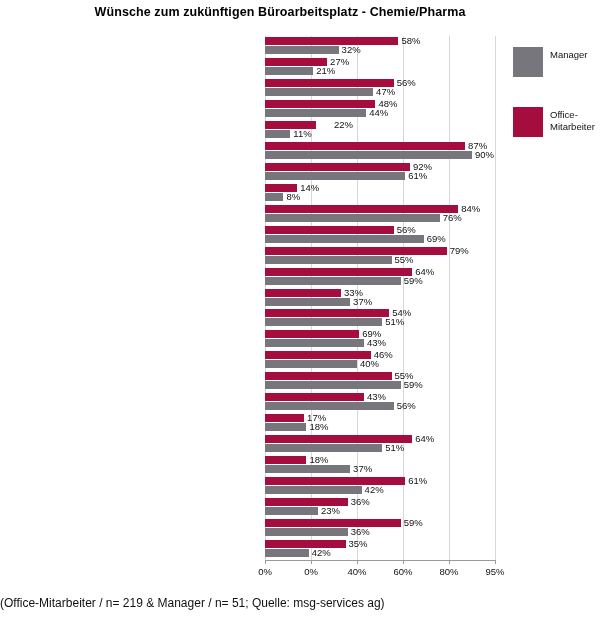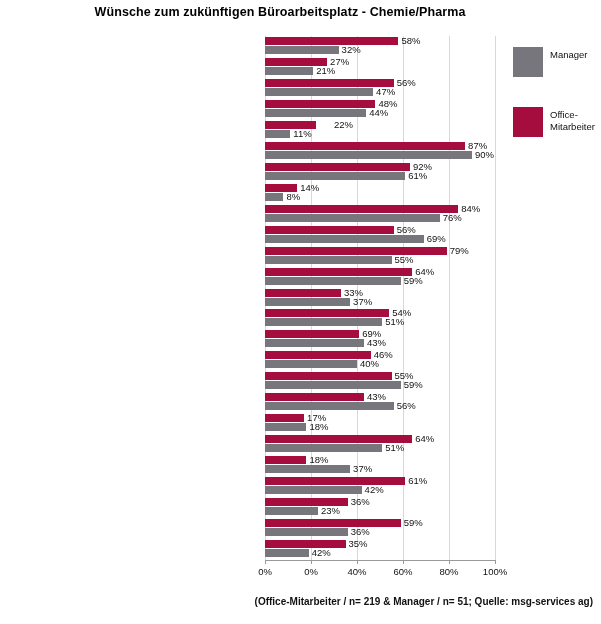--- a/index.html
+++ b/index.html
@@ -48,23 +48,22 @@
   }
   .legend-swatch.office{background:#a50d3e;}
   .legend-swatch.manager{background:#76767c;}
   .legend-text{
     position:absolute;left:37px;top:2px;width:58px;
     font-size:9.5px;color:#111;line-height:11.5px;
   }
 
   .footnote{
     position:absolute;left:0;top:596px;width:597px;
-    text-align:right;font-size:10px;color:#111;padding-right:4px;
+    font-size:12px;color:#111;padding-right:4px;
     box-sizing:border-box;
-    font-weight:bold;
   }
 </style>
 </head>
 <body>
 
 <div id="chart-root">
 
   <div class="chart-title">Wünsche zum zukünftigen Büroarbeitsplatz - Chemie/Pharma</div>
 
   <div class="plot" id="plot-area">
@@ -232,21 +231,21 @@
       <div class="tick-label" style="left: 265px;">0%</div>
       <div class="tick" style="left: 311px;"></div>
       <div class="tick-label" style="left: 311px;">0%</div>
       <div class="tick" style="left: 357px;"></div>
       <div class="tick-label" style="left: 357px;">40%</div>
       <div class="tick" style="left: 403px;"></div>
       <div class="tick-label" style="left: 403px;">60%</div>
       <div class="tick" style="left: 449px;"></div>
       <div class="tick-label" style="left: 449px;">80%</div>
       <div class="tick" style="left: 495px;"></div>
-      <div class="tick-label" style="left: 495px;">100%</div>
+      <div class="tick-label" style="left: 495px;">95%</div>
     </div>
 
   <div class="legend" id="legend">
       <div class="legend-item">
         <div class="legend-swatch manager" style="background: rgb(118, 118, 124);"></div>
         <div class="legend-text">Manager</div>
       </div>
       <div class="legend-item">
         <div class="legend-swatch office" style="background: rgb(165, 13, 62);"></div>
         <div class="legend-text">Office-Mitarbeiter</div>

